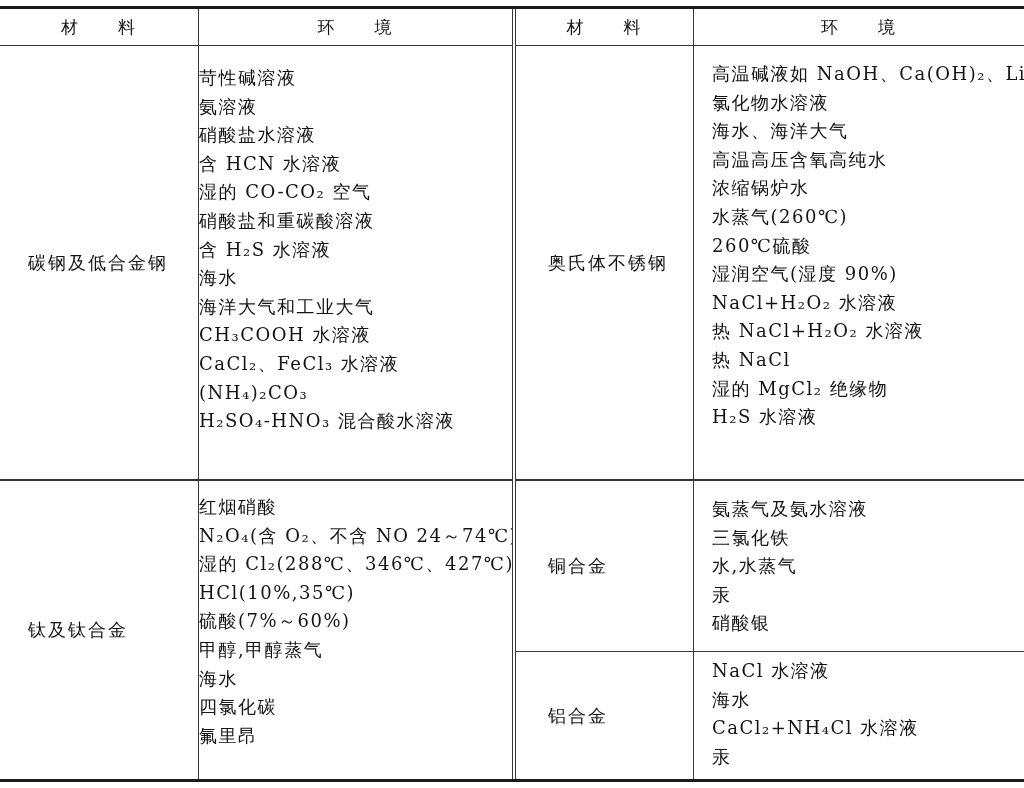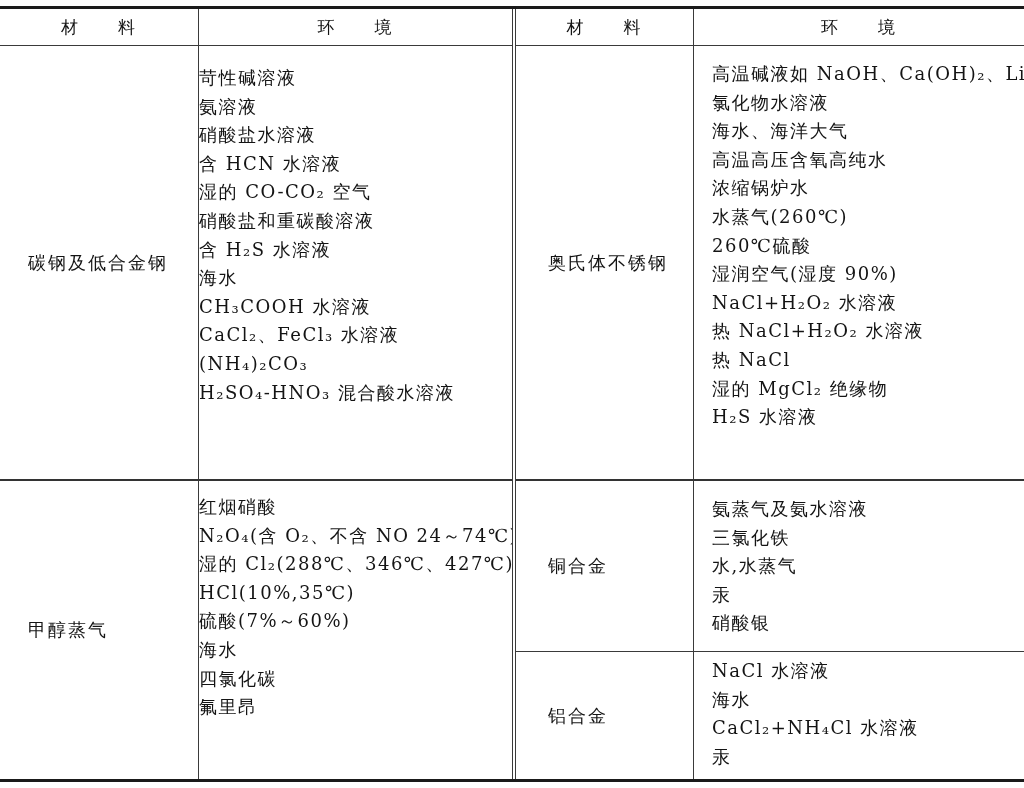--- a/index.html
+++ b/index.html
@@ -95,33 +95,35 @@
     <div class="cell mat">碳钢及低合金钢</div>
     <div class="cell env env-col pt18">
         <div class="env-line">苛性碱溶液</div>
         <div class="env-line">氨溶液</div>
         <div class="env-line">硝酸盐水溶液</div>
         <div class="env-line">含 HCN 水溶液</div>
         <div class="env-line">湿的 CO-CO₂ 空气</div>
         <div class="env-line">硝酸盐和重碳酸溶液</div>
         <div class="env-line">含 H₂S 水溶液</div>
         <div class="env-line">海水</div>
+        <div class="env-line">海洋大气和工业大气</div>
         <div class="env-line">CH₃COOH 水溶液</div>
         <div class="env-line">CaCl₂、FeCl₃ 水溶液</div>
         <div class="env-line">(NH₄)₂CO₃</div>
         <div class="env-line">H₂SO₄-HNO₃ 混合酸水溶液</div>
       </div>
 
-    <div class="cell mat rule2">甲醇蒸气</div>
+    <div class="cell mat rule2">钛及钛合金</div>
     <div class="cell env env-col rule2 pt12">
         <div class="env-line">红烟硝酸</div>
         <div class="env-line">N₂O₄(含 O₂、不含 NO 24～74℃)</div>
         <div class="env-line">湿的 Cl₂(288℃、346℃、427℃)</div>
         <div class="env-line">HCl(10%,35℃)</div>
         <div class="env-line">硫酸(7%～60%)</div>
+        <div class="env-line">甲醇,甲醇蒸气</div>
         <div class="env-line">海水</div>
         <div class="env-line">四氯化碳</div>
         <div class="env-line">氟里昂</div>
       </div>
   </div>
 
   <div class="half right">
     <div class="cell hcell">材　　料</div>
     <div class="cell hcell env-col">环　　境</div>
 

